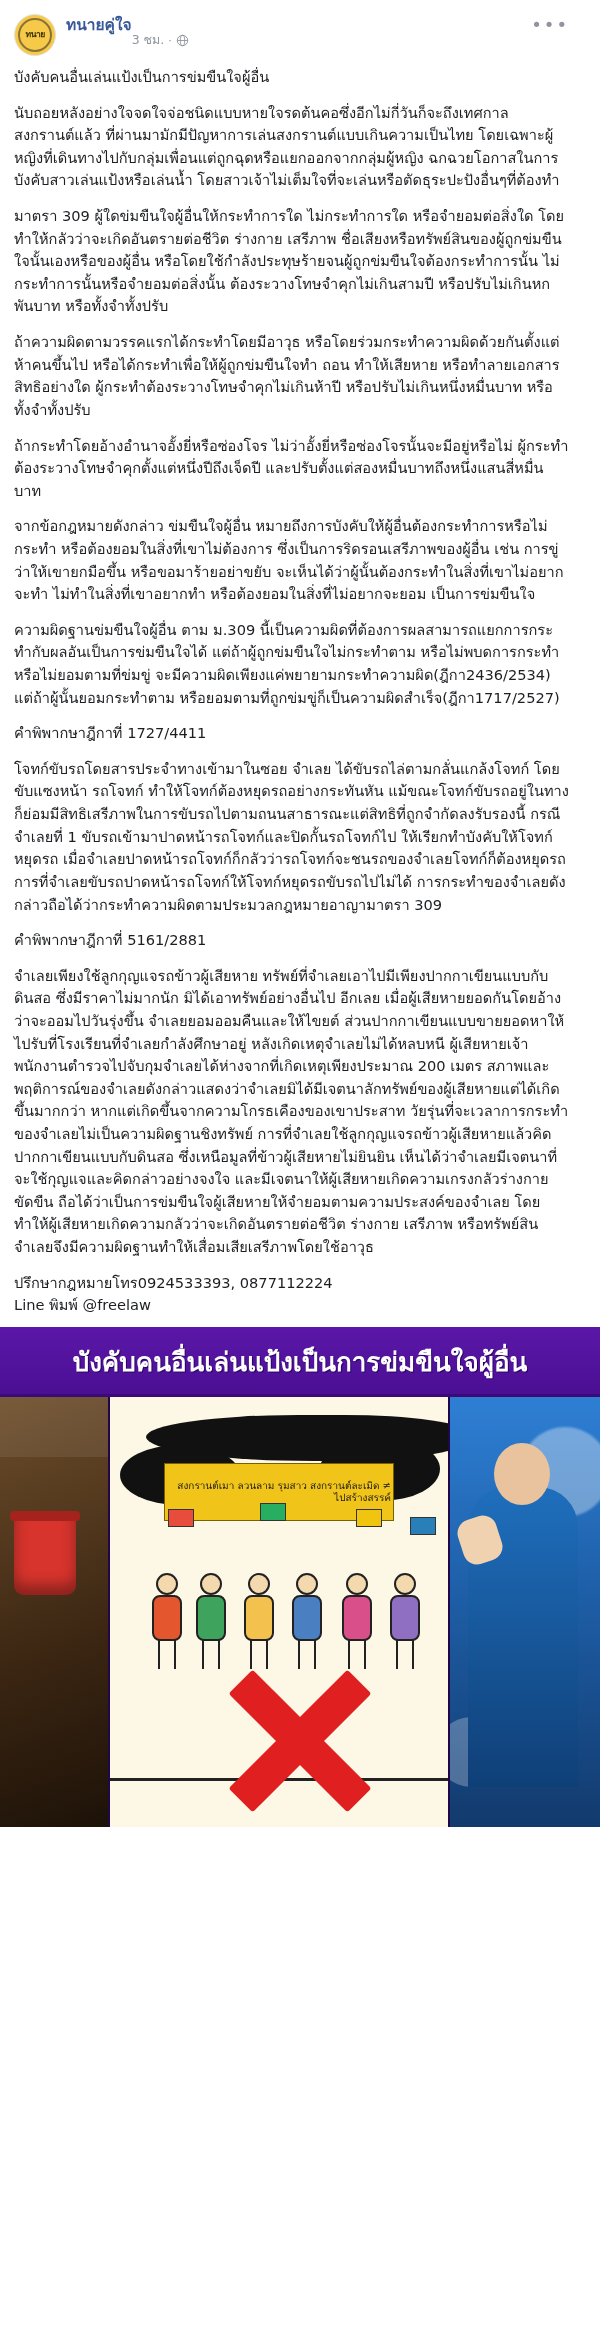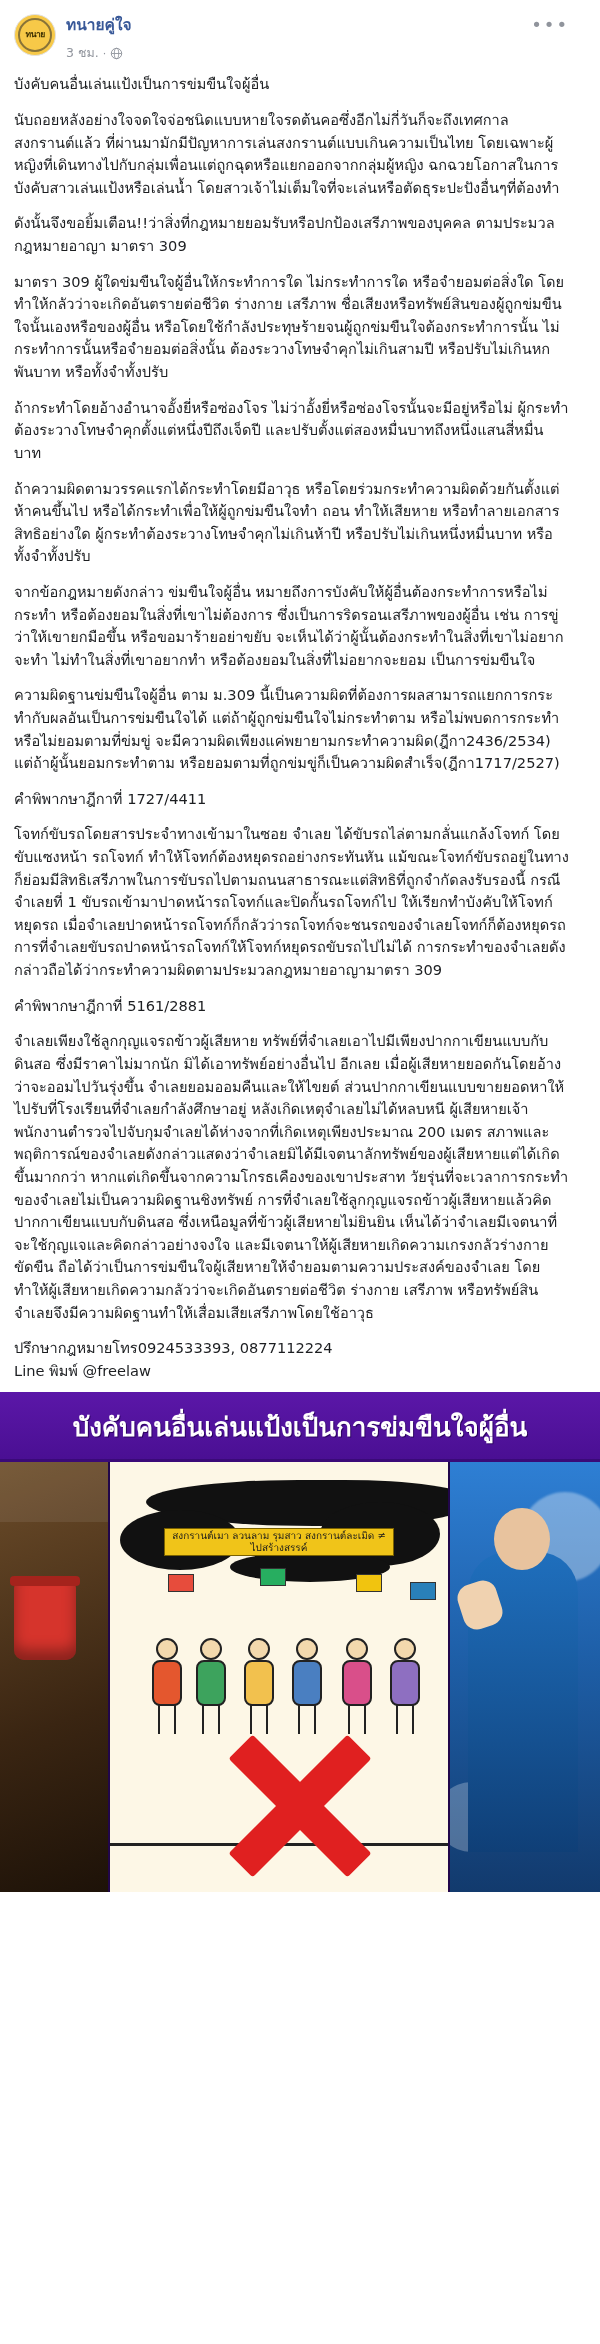--- a/index.html
+++ b/index.html
@@ -49,36 +49,35 @@
   .avatar .av-ring {
     position: absolute;
     inset: 3px;
     border-radius: 50%;
     border: 2px solid #2b2b2b;
     opacity: 0.55;
   }
   .header-text {
     margin-left: 10px;
     display: flex;
-    flex-direction: column;
     justify-content: center;
     padding-top: 2px;
   }
   .page-name {
     font-size: 15.5px;
     font-weight: bold;
     color: #385898;
     line-height: 1.25;
   }
   .meta-row {
     display: flex;
     align-items: center;
     font-size: 12.5px;
     color: #90949c;
-    margin-top: 8px;
+    margin-top: 14px;
   }
   .meta-dot {
     margin: 0 4px;
     font-size: 11px;
     color: #90949c;
   }
   .globe-icon svg { display: block; }
   .more-btn {
     position: absolute;
     right: 14px;
@@ -164,26 +163,26 @@
     background: #fdf7e6;
     position: relative;
     overflow: hidden;
     border-left: 2px solid #21064a;
     border-right: 2px solid #21064a;
   }
   .cartoon-title {
     position: absolute;
     top: 66px;
     left: 0; right: 0;
-    text-align: center;
+    text-align: right;
     font-size: 10px;
     color: #1b1b1b;
     background: #f0c419;
     margin: 0 54px;
-    padding: 1px 2px;
+    padding: 16px 2px;
     border: 1px solid #7a6100;
     line-height: 1.2;
   }
   .ink-blob {
     position: absolute;
     background: #111;
   }
   .ink1 { left: 36px; top: 18px; width: 320px; height: 46px; border-radius: 50% 40% 45% 55%; }
   .ink2 { left: 10px; top: 48px; width: 120px; height: 60px; border-radius: 50%; }
   .ink3 { right: 8px; top: 40px; width: 120px; height: 64px; border-radius: 50%; }
@@ -308,24 +307,23 @@
           </svg>
         </span>
       </div>
     </div>
     <div class="more-btn">•••</div>
   </div>
 
   <div class="post-body">
     <p>บังคับคนอื่นเล่นแป้งเป็นการข่มขืนใจผู้อื่น</p>
     <p>นับถอยหลังอย่างใจจดใจจ่อชนิดแบบหายใจรดต้นคอซึ่งอีกไม่กี่วันก็จะถึงเทศกาลสงกรานต์แล้ว ที่ผ่านมามักมีปัญหาการเล่นสงกรานต์แบบเกินความเป็นไทย โดยเฉพาะผู้หญิงที่เดินทางไปกับกลุ่มเพื่อนแต่ถูกฉุดหรือแยกออกจากกลุ่มผู้หญิง ฉกฉวยโอกาสในการบังคับสาวเล่นแป้งหรือเล่นน้ำ โดยสาวเจ้าไม่เต็มใจที่จะเล่นหรือตัดธุระปะปังอื่นๆที่ต้องทำ</p>
-    <p>ดังนั้นจึงขอยิ้มเตือน!!ว่าสิ่งที่กฎหมายยอมรับหรือปกป้องเสรีภาพของบุคคล ตามประมวลกฎหมายอาญา มาตรา 309</p>
     <p>มาตรา 309 ผู้ใดข่มขืนใจผู้อื่นให้กระทำการใด ไม่กระทำการใด หรือจำยอมต่อสิ่งใด โดยทำให้กลัวว่าจะเกิดอันตรายต่อชีวิต ร่างกาย เสรีภาพ ชื่อเสียงหรือทรัพย์สินของผู้ถูกข่มขืนใจนั้นเองหรือของผู้อื่น หรือโดยใช้กำลังประทุษร้ายจนผู้ถูกข่มขืนใจต้องกระทำการนั้น ไม่กระทำการนั้นหรือจำยอมต่อสิ่งนั้น ต้องระวางโทษจำคุกไม่เกินสามปี หรือปรับไม่เกินหกพันบาท หรือทั้งจำทั้งปรับ</p>
+    <p>ถ้าความผิดตามวรรคแรกได้กระทำโดยมีอาวุธ หรือโดยร่วมกระทำความผิดด้วยกันตั้งแต่ห้าคนขึ้นไป หรือได้กระทำเพื่อให้ผู้ถูกข่มขืนใจทำ ถอน ทำให้เสียหาย หรือทำลายเอกสารสิทธิอย่างใด ผู้กระทำต้องระวางโทษจำคุกไม่เกินห้าปี หรือปรับไม่เกินหนึ่งหมื่นบาท หรือทั้งจำทั้งปรับ</p>
     <p>ถ้ากระทำโดยอ้างอำนาจอั้งยี่หรือซ่องโจร ไม่ว่าอั้งยี่หรือซ่องโจรนั้นจะมีอยู่หรือไม่ ผู้กระทำต้องระวางโทษจำคุกตั้งแต่หนึ่งปีถึงเจ็ดปี และปรับตั้งแต่สองหมื่นบาทถึงหนึ่งแสนสี่หมื่นบาท</p>
-    <p>ถ้าความผิดตามวรรคแรกได้กระทำโดยมีอาวุธ หรือโดยร่วมกระทำความผิดด้วยกันตั้งแต่ห้าคนขึ้นไป หรือได้กระทำเพื่อให้ผู้ถูกข่มขืนใจทำ ถอน ทำให้เสียหาย หรือทำลายเอกสารสิทธิอย่างใด ผู้กระทำต้องระวางโทษจำคุกไม่เกินห้าปี หรือปรับไม่เกินหนึ่งหมื่นบาท หรือทั้งจำทั้งปรับ</p>
     <p>จากข้อกฎหมายดังกล่าว ข่มขืนใจผู้อื่น หมายถึงการบังคับให้ผู้อื่นต้องกระทำการหรือไม่กระทำ หรือต้องยอมในสิ่งที่เขาไม่ต้องการ ซึ่งเป็นการริดรอนเสรีภาพของผู้อื่น เช่น การขู่ว่าให้เขายกมือขึ้น หรือขอมาร้ายอย่าขยับ จะเห็นได้ว่าผู้นั้นต้องกระทำในสิ่งที่เขาไม่อยากจะทำ ไม่ทำในสิ่งที่เขาอยากทำ หรือต้องยอมในสิ่งที่ไม่อยากจะยอม เป็นการข่มขืนใจ</p>
     <p>ความผิดฐานข่มขืนใจผู้อื่น ตาม ม.309 นี้เป็นความผิดที่ต้องการผลสามารถแยกการกระทำกับผลอันเป็นการข่มขืนใจได้ แต่ถ้าผู้ถูกข่มขืนใจไม่กระทำตาม หรือไม่พบดการกระทำ หรือไม่ยอมตามที่ข่มขู่ จะมีความผิดเพียงแค่พยายามกระทำความผิด(ฎีกา2436/2534) แต่ถ้าผู้นั้นยอมกระทำตาม หรือยอมตามที่ถูกข่มขู่ก็เป็นความผิดสำเร็จ(ฎีกา1717/2527)</p>
 
     <p class="case-head">คำพิพากษาฎีกาที่ 1727/4411</p>
     <p>โจทก์ขับรถโดยสารประจำทางเข้ามาในซอย จำเลย ได้ขับรถไล่ตามกลั่นแกล้งโจทก์ โดยขับแซงหน้า รถโจทก์ ทำให้โจทก์ต้องหยุดรถอย่างกระทันหัน แม้ขณะโจทก์ขับรถอยู่ในทางก็ย่อมมีสิทธิเสรีภาพในการขับรถไปตามถนนสาธารณะแต่สิทธิที่ถูกจำกัดลงรับรองนี้ กรณีจำเลยที่ 1 ขับรถเข้ามาปาดหน้ารถโจทก์และปิดกั้นรถโจทก์ไป ให้เรียกทำบังคับให้โจทก์หยุดรถ เมื่อจำเลยปาดหน้ารถโจทก์ก็กลัวว่ารถโจทก์จะชนรถของจำเลยโจทก์ก็ต้องหยุดรถการที่จำเลยขับรถปาดหน้ารถโจทก์ให้โจทก์หยุดรถขับรถไปไม่ได้ การกระทำของจำเลยดังกล่าวถือได้ว่ากระทำความผิดตามประมวลกฎหมายอาญามาตรา 309</p>
 
     <p class="case-head">คำพิพากษาฎีกาที่ 5161/2881</p>
     <p>จำเลยเพียงใช้ลูกกุญแจรถข้าวผู้เสียหาย ทรัพย์ที่จำเลยเอาไปมีเพียงปากกาเขียนแบบกับดินสอ ซึ่งมีราคาไม่มากนัก มิได้เอาทรัพย์อย่างอื่นไป อีกเลย เมื่อผู้เสียหายยอดกันโดยอ้างว่าจะออมไปวันรุ่งขึ้น จำเลยยอมออมคืนและให้ไขยต์ ส่วนปากกาเขียนแบบขายยอดหาให้ไปรับที่โรงเรียนที่จำเลยกำลังศึกษาอยู่ หลังเกิดเหตุจำเลยไม่ได้หลบหนี ผู้เสียหายเจ้าพนักงานตำรวจไปจับกุมจำเลยได้ห่างจากที่เกิดเหตุเพียงประมาณ 200 เมตร สภาพและพฤติการณ์ของจำเลยดังกล่าวแสดงว่าจำเลยมิได้มีเจตนาลักทรัพย์ของผู้เสียหายแต่ได้เกิดขึ้นมากกว่า หากแต่เกิดขึ้นจากความโกรธเคืองของเขาประสาท วัยรุ่นที่จะเวลาการกระทำของจำเลยไม่เป็นความผิดฐานชิงทรัพย์ การที่จำเลยใช้ลูกกุญแจรถข้าวผู้เสียหายแล้วคิดปากกาเขียนแบบกับดินสอ ซึ่งเหนือมูลที่ข้าวผู้เสียหายไม่ยินยิน เห็นได้ว่าจำเลยมีเจตนาที่จะใช้กุญแจและคิดกล่าวอย่างจงใจ และมีเจตนาให้ผู้เสียหายเกิดความเกรงกลัวร่างกายขัดขืน ถือได้ว่าเป็นการข่มขืนใจผู้เสียหายให้จำยอมตามความประสงค์ของจำเลย โดยทำให้ผู้เสียหายเกิดความกลัวว่าจะเกิดอันตรายต่อชีวิต ร่างกาย เสรีภาพ หรือทรัพย์สิน จำเลยจึงมีความผิดฐานทำให้เสื่อมเสียเสรีภาพโดยใช้อาวุธ</p>
 
     <p class="contact tight">ปรึกษากฎหมายโทร0924533393, 0877112224</p>

